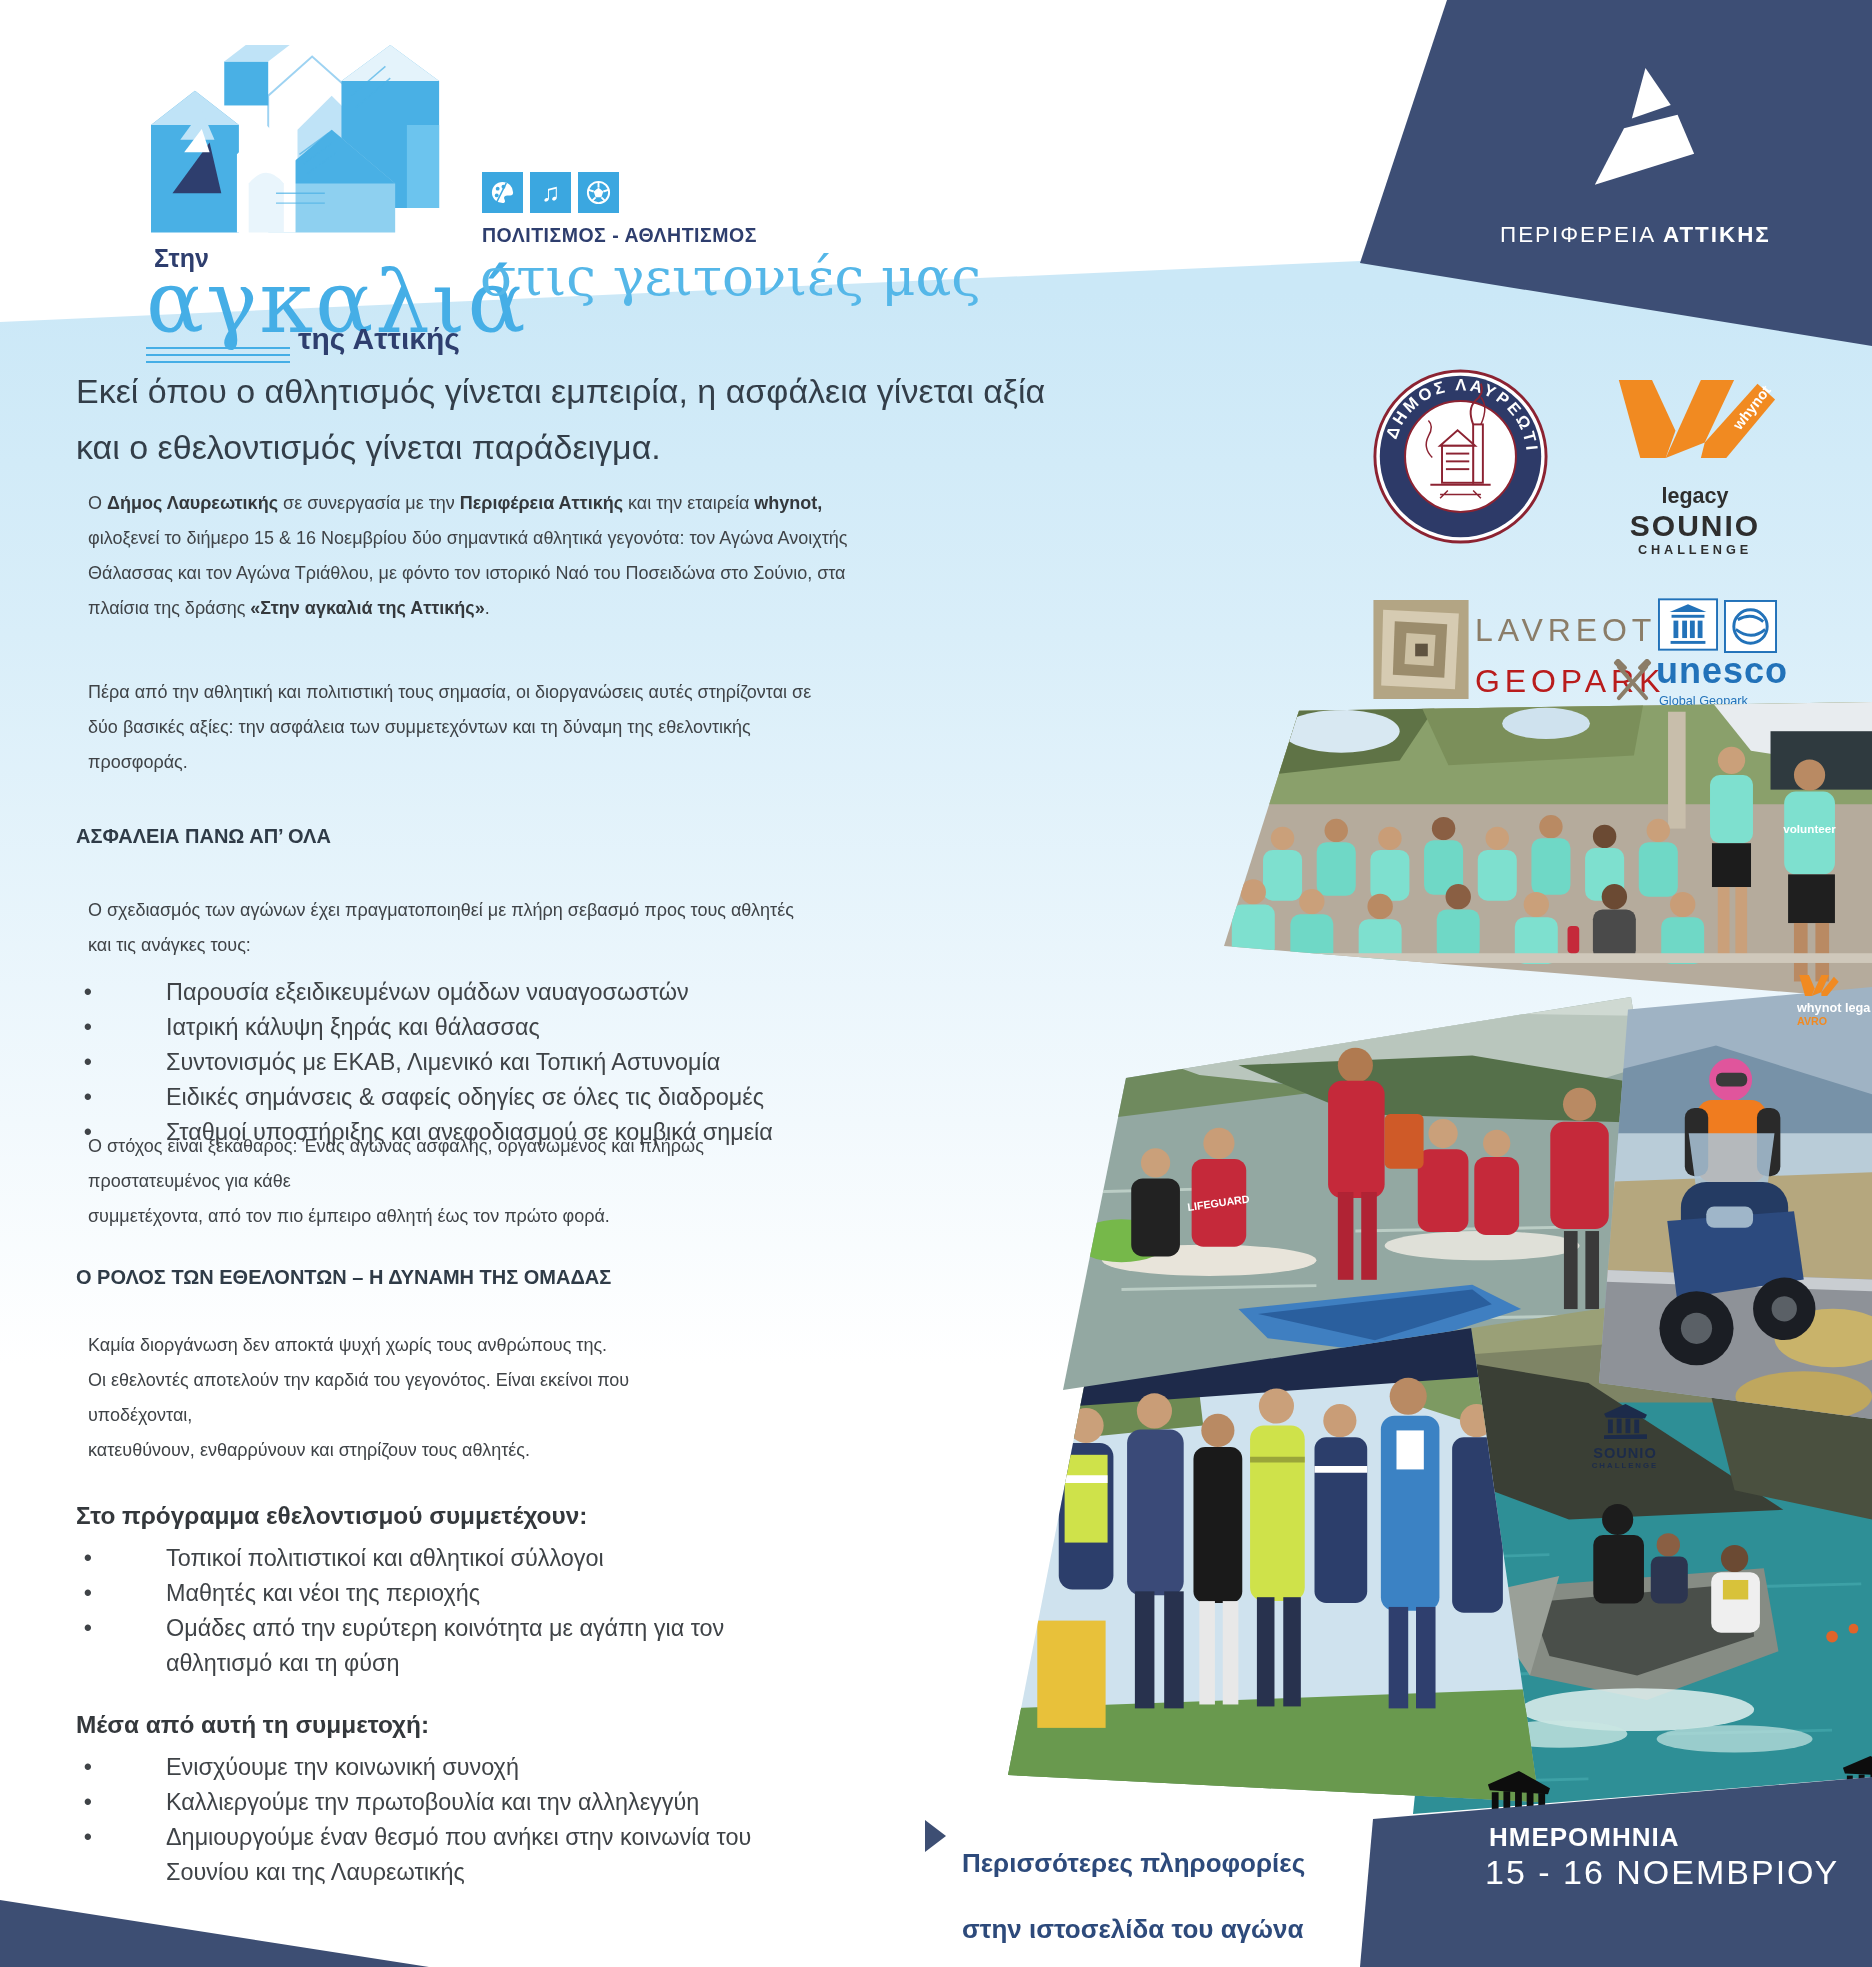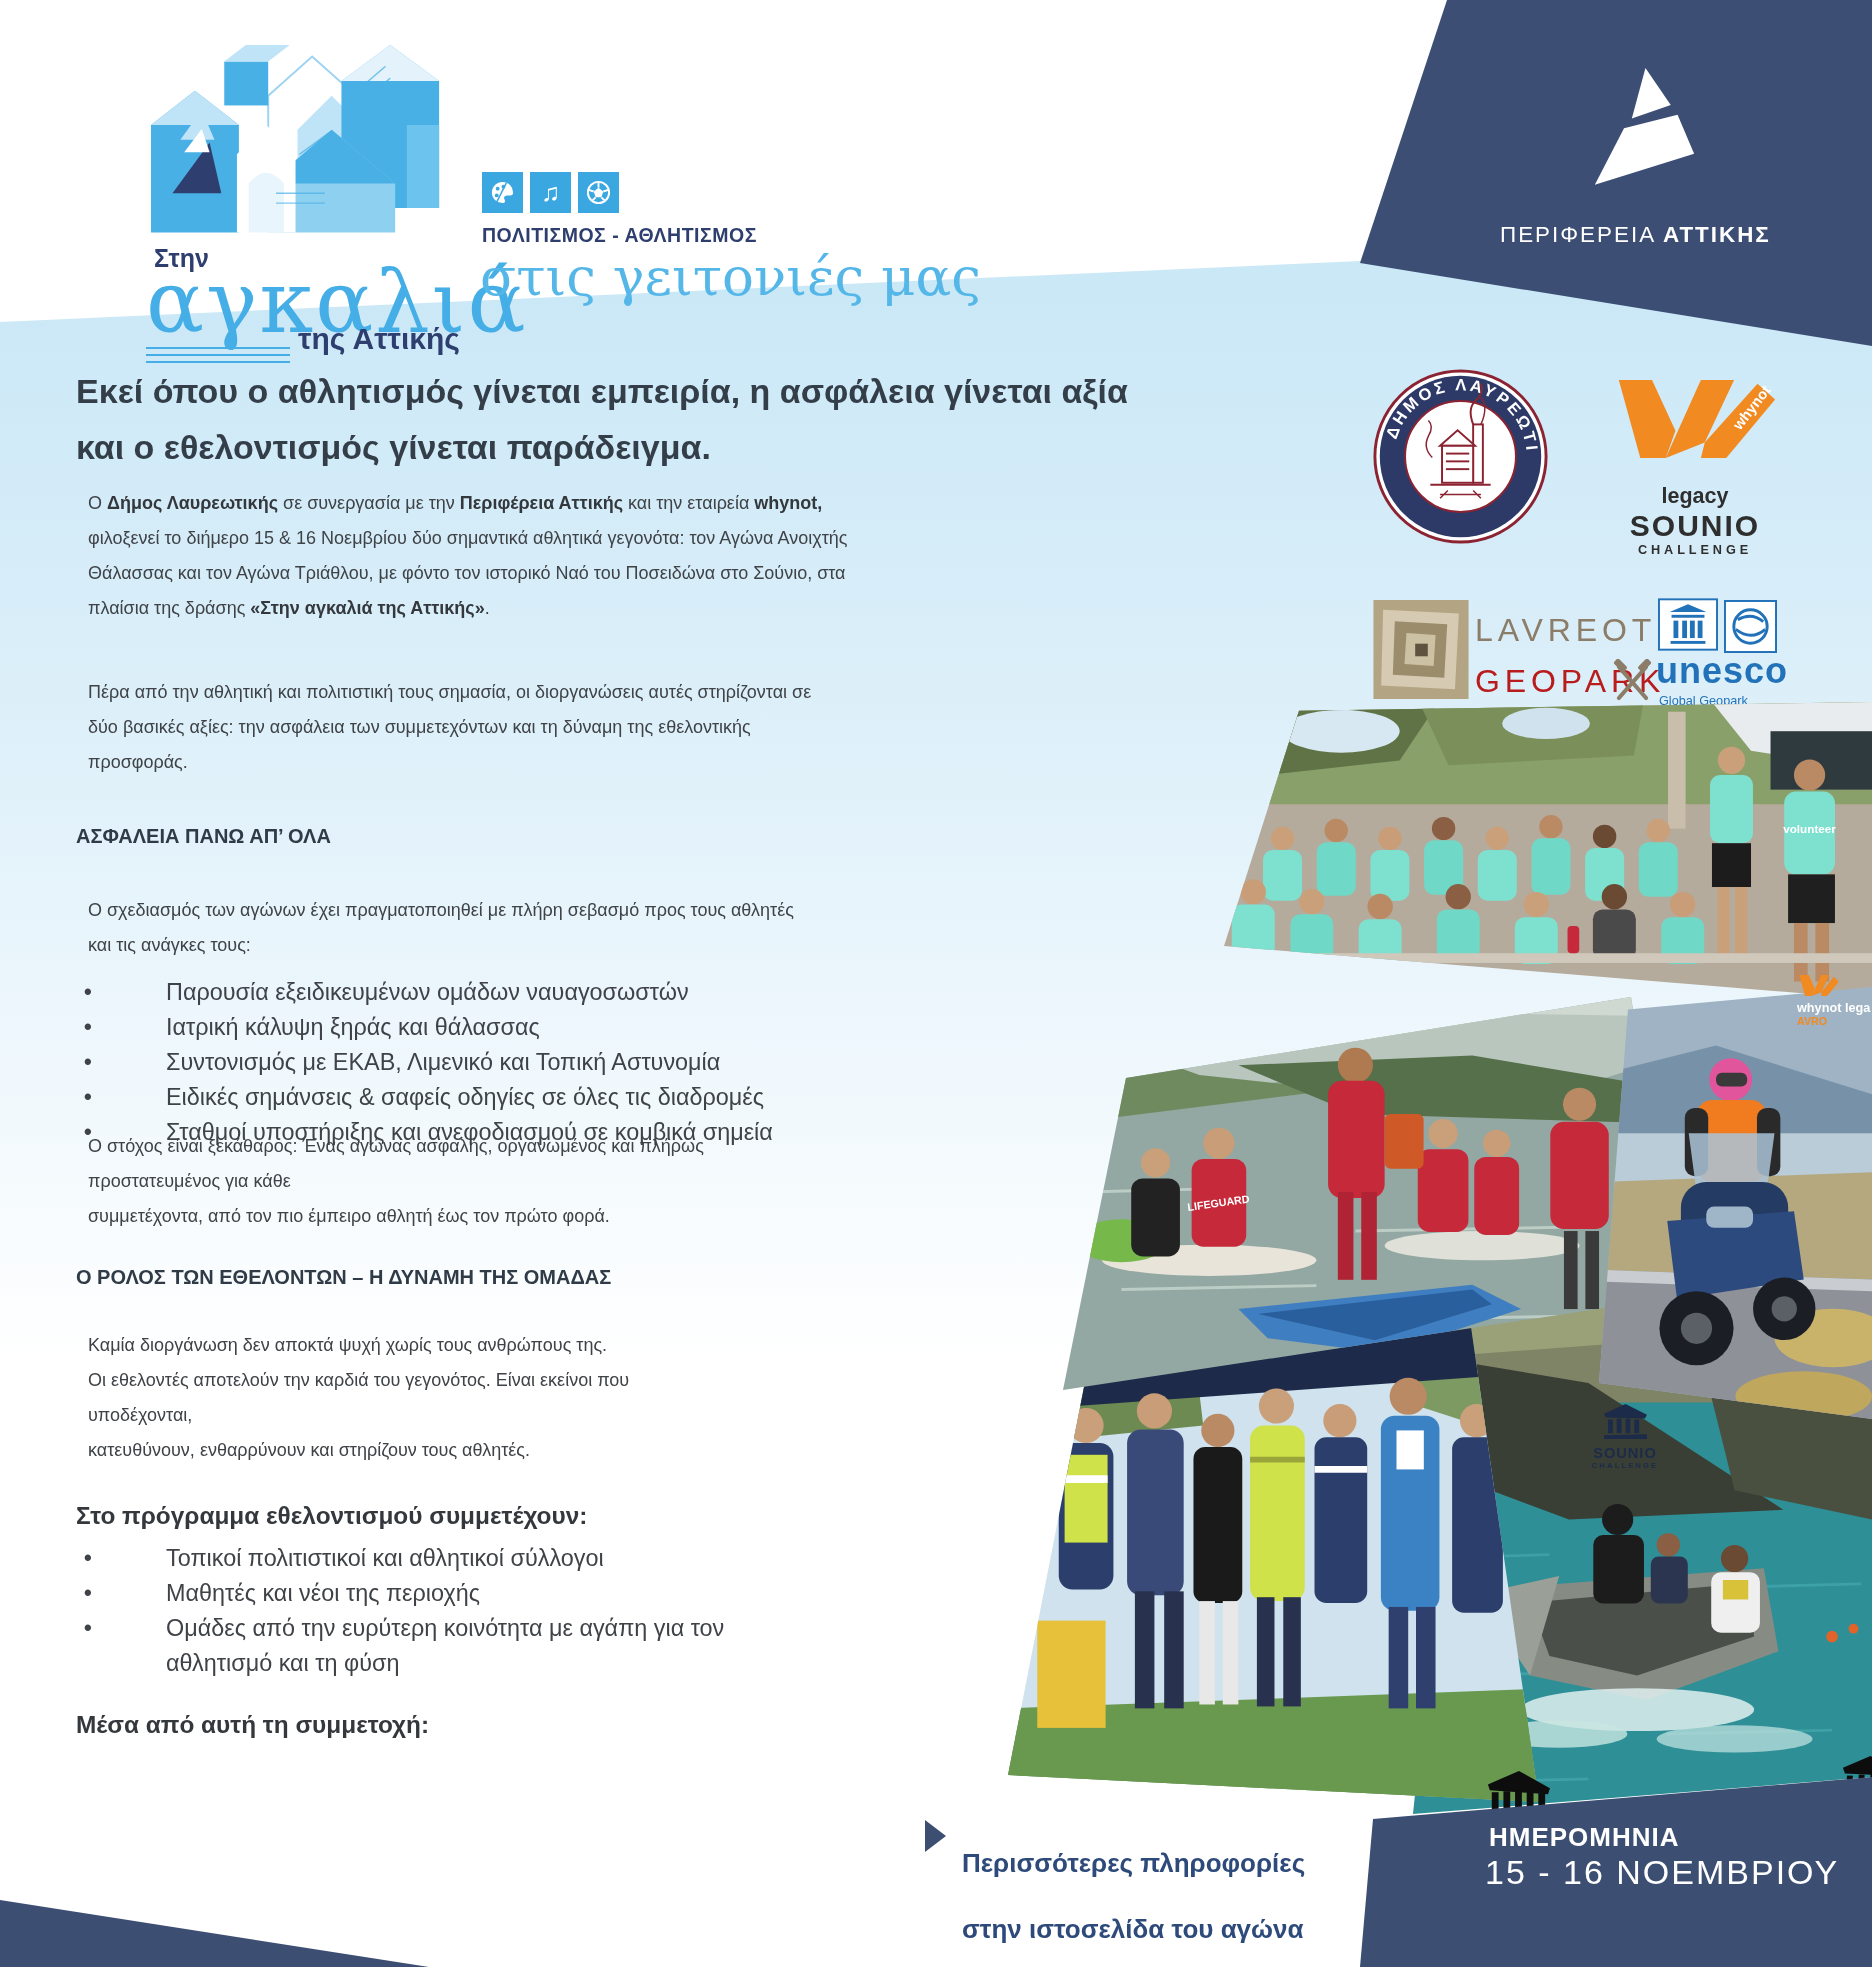--- a/index.html
+++ b/index.html
@@ -39,21 +39,21 @@
   .brand-script { position:absolute; left:480px; top:246px; font-family:"DejaVu Serif",serif; font-size:53px; color:#55b7e8; }
 
   
   .region-logo-tri { position:absolute; left:1585px; top:68px; }
   .region-logo-txt { position:absolute; left:1500px; top:222px; width:293px; font-size:22.4px; color:#ffffff; letter-spacing:2px; }
   .region-logo-txt b { letter-spacing:2px; }
 
   
   .col { position:absolute; left:88px; width:1180px; color:#3f4347; font-size:18px; line-height:35px; white-space:pre-line; }
   .col b { color:#34383c; }
-  .h-main { position:absolute; left:76px; top:363px; font-size:34px; line-height:56px; font-weight:bold; color:#333e49; white-space:pre-line; }
+  .h-main { position:absolute; left:76px; top:363px; font-size:34px; line-height:56px; font-weight:normal; color:#333e49; white-space:pre-line; }
   .h-sec  { position:absolute; left:76px; font-size:20px; font-weight:bold; color:#2f3b47; }
   .h-sub  { position:absolute; left:76px; font-size:24.4px; font-weight:bold; color:#34383c; }
   ul.blist { position:absolute; left:76px; list-style:none; width:1180px; }
   ul.blist li { position:relative; padding-left:90px; font-size:23.4px; line-height:35px; color:#3f4347; white-space:pre-line; }
   ul.blist li::before { content:"•"; position:absolute; left:7.8px; top:0; color:#3f4347; }
 
   
   .logo-municipal { position:absolute; left:1372px; top:368px; }
   .logo-whynot { position:absolute; left:1607px; top:374px; width:176px; text-align:center; }
   .wn-legacy { font-size:21.5px; font-weight:bold; color:#2e2e2e; margin-top:16px; }
@@ -219,20 +219,26 @@
 υποδέχονται,
 κατευθύνουν, ενθαρρύνουν και στηρίζουν τους αθλητές.</div>
   <div class="h-sub" style="top:1502px;">Στο πρόγραμμα εθελοντισμού συμμετέχουν:</div>
   <ul class="blist" style="top:1541px;">
       <li>Τοπικοί πολιτιστικοί και αθλητικοί σύλλογοι</li>
       <li>Μαθητές και νέοι της περιοχής</li>
       <li>Ομάδες από την ευρύτερη κοινότητα με αγάπη για τον
 αθλητισμό και τη φύση</li>
     </ul>
   <div class="h-sub" style="top:1711px;">Μέσα από αυτή τη συμμετοχή:</div>
+  <ul class="blist" style="top:1750px;">
+      <li>Ενισχύουμε την κοινωνική συνοχή</li>
+      <li>Καλλιεργούμε την πρωτοβουλία και την αλληλεγγύη</li>
+      <li>Δημιουργούμε έναν θεσμό που ανήκει στην κοινωνία του
+Σουνίου και της Λαυρεωτικής</li>
+    </ul>
 
   <div class="logo-municipal">
     <svg width="177" height="177" viewBox="0 0 182 182">
       <circle cx="91" cy="91" r="88" fill="#ffffff" stroke="#8c2332" stroke-width="3"></circle>
       <circle cx="91" cy="91" r="83" fill="#2d3a68"></circle>
       <circle cx="91" cy="91" r="57" fill="#ffffff" stroke="#8c2332" stroke-width="2"></circle>
       <defs>
           <path id="ringpath" d="M91,91 m-68,0 a68,68 0 1 1 136,0"></path>
         </defs>
       <text font-family="Liberation Sans,sans-serif" font-size="17" font-weight="bold" fill="#ffffff" letter-spacing="3">

